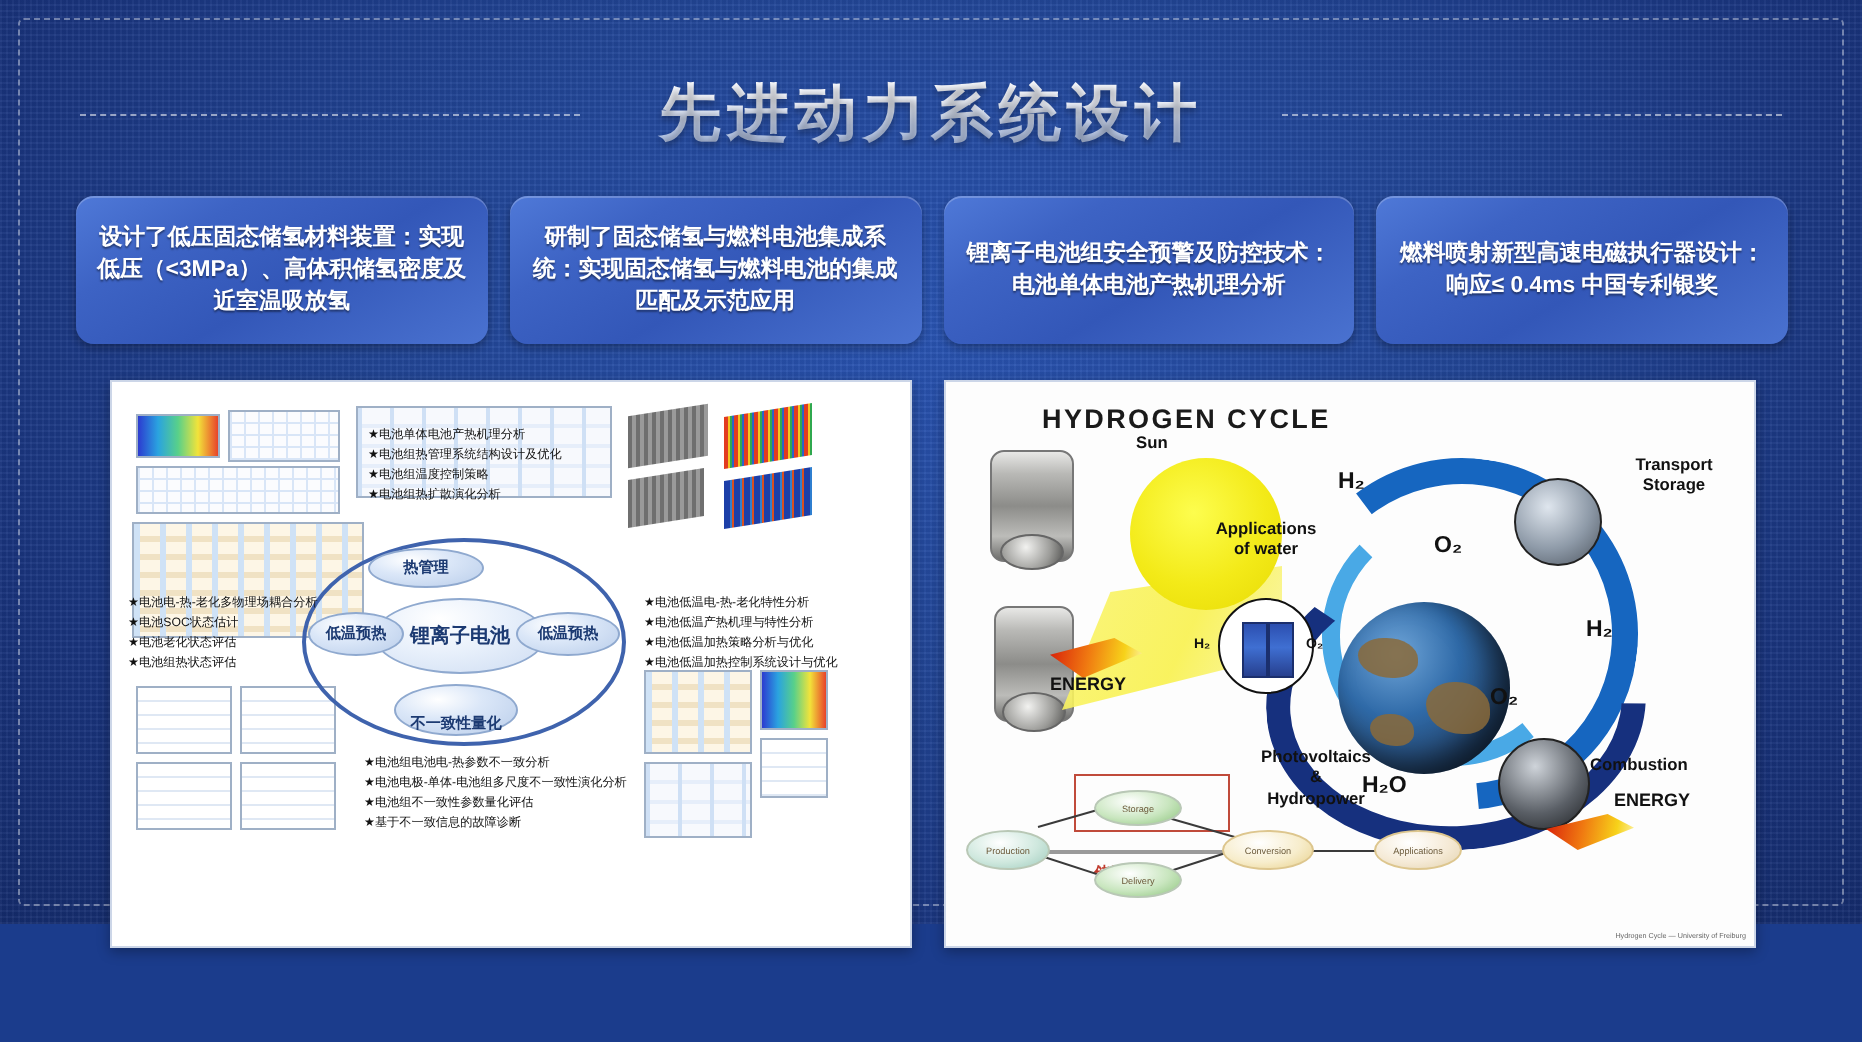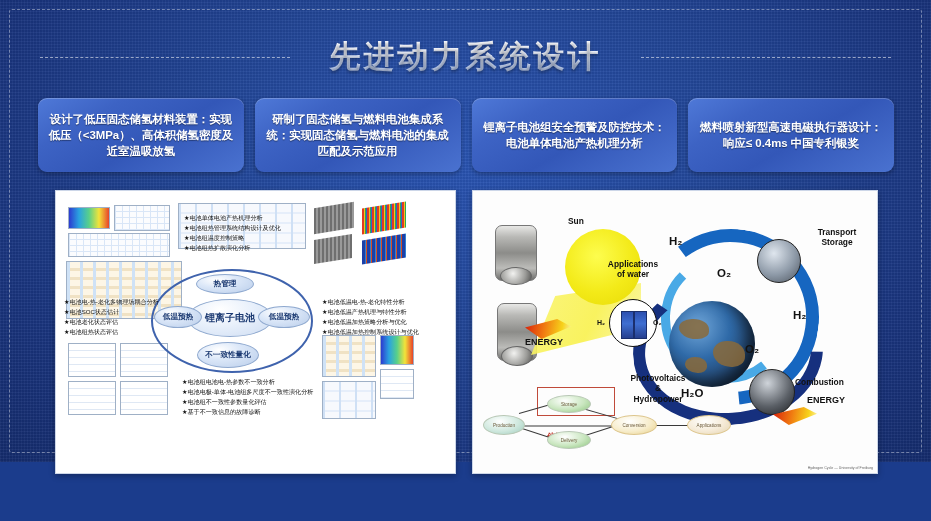--- a/index.html
+++ b/index.html
@@ -82,21 +82,21 @@
   .oval{
     position:absolute;border-radius:50%;
     background:radial-gradient(ellipse at 35% 28%,#ffffff 0%,#dbe7f8 40%,#b9cdea 100%);
     border:1px solid #8fa9cf;
     display:flex;align-items:center;justify-content:center;text-align:center;
     color:#1c3a72;font-weight:bold;box-sizing:border-box;
   }
   #oval-center{left:186px;top:298px;width:86px;height:38px;font-size:10px;
     background:radial-gradient(ellipse at 38% 26%,#ffffff 0%,#e8f0fb 45%,#cddcf2 100%);}
   #oval-top{left:199px;top:273px;width:58px;height:20px;font-size:7.6px;}
-  #oval-bottom{left:196px;top:341px;width:62px;height:26px;font-size:7.6px;line-height:1.15;}
+  #oval-bottom{left:196px;top:341px;width:62px;height:26px;font-size:7.6px;line-height:1.15;align-items:flex-end;}
   #oval-leftn{left:153px;top:305px;width:48px;height:22px;font-size:7.6px;}
   #oval-rightn{left:257px;top:305px;width:52px;height:22px;font-size:7.6px;}
   #cyc-ring{
     position:absolute;left:150px;top:268px;width:162px;height:104px;
     border:2.4px solid #3f63ad;border-radius:50%;box-sizing:border-box;
   }
   .bul{position:absolute;color:#111;font-size:6.1px;line-height:1.62;white-space:nowrap;}
   .bul.wrap{white-space:normal;}
 
   
@@ -208,21 +208,21 @@
       <div class="mini plot" style="left:64px;top:190px;width:48px;height:34px;"></div>
       <div class="mini tan" style="left:266px;top:144px;width:54px;height:42px;"></div>
       <div class="mini flow" style="left:266px;top:190px;width:54px;height:38px;"></div>
       <div class="mini heat" style="left:324px;top:144px;width:34px;height:30px;"></div>
       <div class="mini plot" style="left:324px;top:178px;width:34px;height:30px;"></div>
 
       <div id="cyc-ring" style="left:95px;top:78px;width:162px;height:104px;"></div>
       <div class="oval" id="oval-center" style="left:131px;top:108px;">
         <span>锂离子电池</span>
       </div>
-      <div class="oval" id="oval-top" style="left:140px;top:83px;">
+      <div class="oval" id="oval-top" style="left:128px;top:83px;">
         <span>热管理</span>
       </div>
       <div class="oval" id="oval-bottom" style="left:141px;top:151px;">
         <span>不一致性量化</span>
       </div>
       <div class="oval" id="oval-leftn" style="left:98px;top:115px;">
         <span>低温预热</span>
       </div>
       <div class="oval" id="oval-rightn" style="left:202px;top:115px;">
         <span>低温预热</span>
@@ -252,20 +252,21 @@
       <div class="bul wrap" style="left:126px;top:186px;width:136px;">
         <div>★电池组电池电-热参数不一致分析</div>
         <div>★电池电极-单体-电池组多尺度不一致性演化分析</div>
         <div>★电池组不一致性参数量化评估</div>
         <div>★基于不一致信息的故障诊断</div>
       </div>
     </div>
 
     <div class="panel" id="panel-right">
 
+      <div id="hc-title">HYDROGEN CYCLE</div>
 
       <div class="injector" style="left:22px;top:34px;width:40px;height:54px;">
         <div class="cap" style="bottom:-5px;width:30px;height:16px;"></div>
       </div>
       <div class="injector" style="left:24px;top:112px;width:38px;height:56px;">
         <div class="cap" style="bottom:-6px;width:30px;height:18px;"></div>
       </div>
 
       <div id="sunray"></div>
       <div id="sun"></div>

